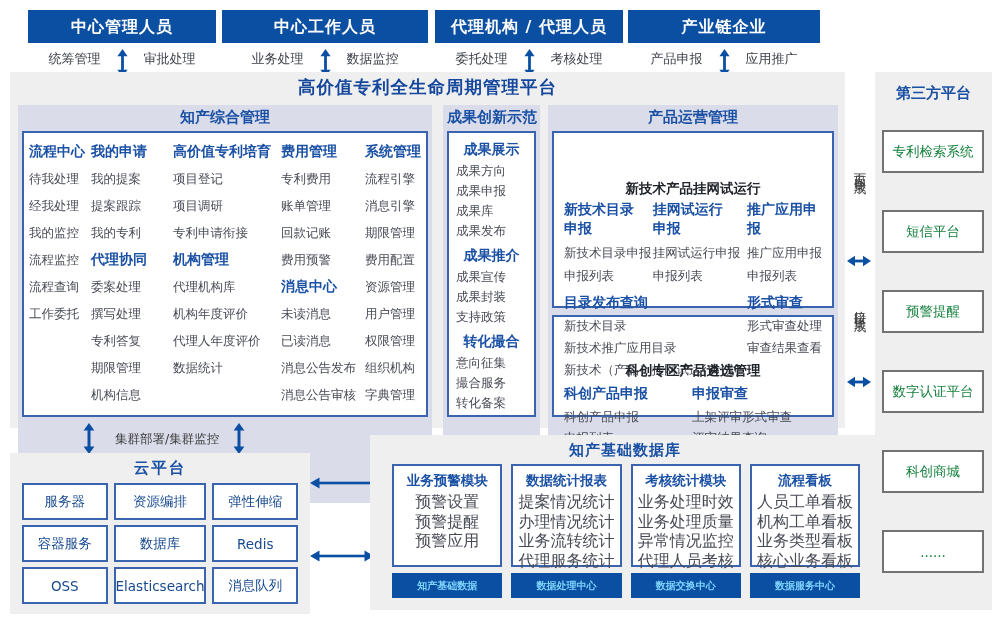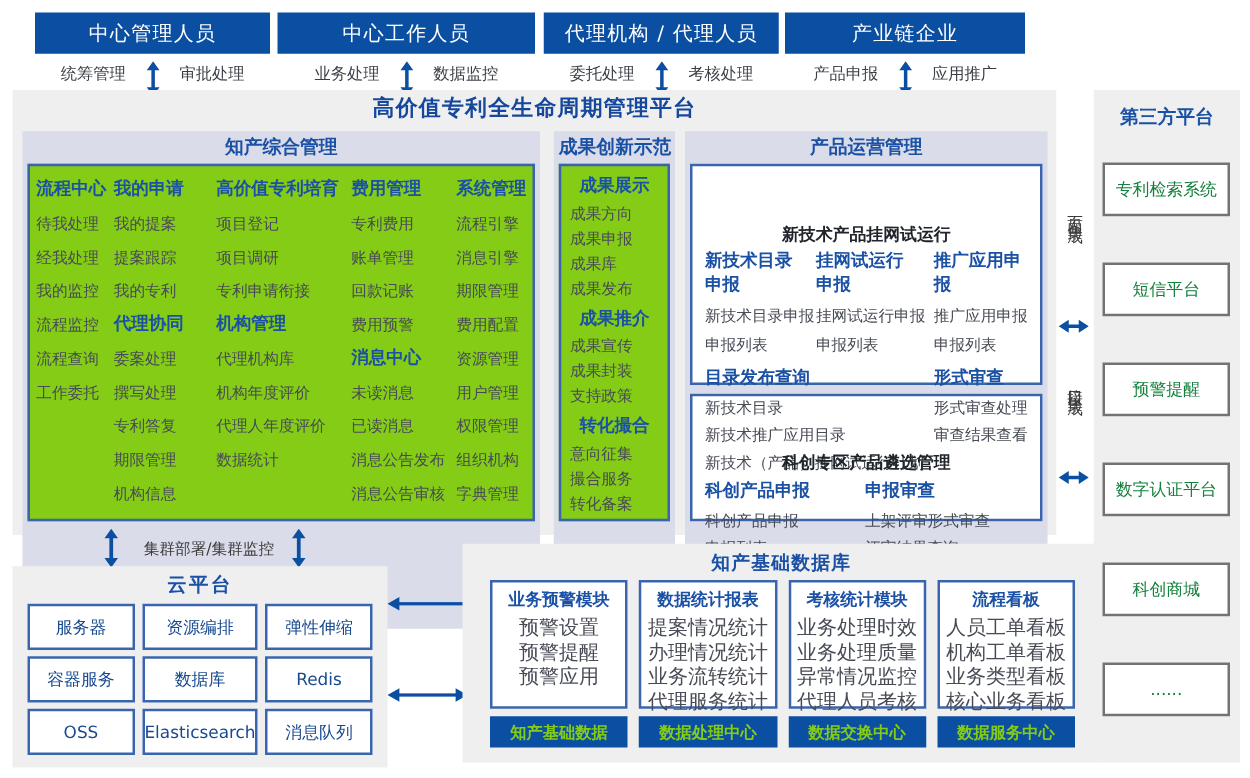--- a/index.html
+++ b/index.html
@@ -10,40 +10,40 @@
     -webkit-font-smoothing:antialiased;
   }
 
   
   .actor { position:absolute; top:10px; }
   .actor:nth-of-type(1){ left:28px;  width:188px; }
   .actor:nth-of-type(2){ left:222px; width:206px; }
   .actor:nth-of-type(3){ left:435px; width:188px; }
   .actor:nth-of-type(4){ left:628px; width:192px; }
   .actor-bar {
-    height:33px; background:#0b4fa3; color:#fff; font-weight:normal;
+    height:33px; background:#0b4fa3; color:#fff; font-weight:bold;
     font-size:16px; text-align:center; line-height:33px; letter-spacing:1px;
     white-space:nowrap;
   }
   .actor-labels {
     height:32px; display:flex; align-items:center; justify-content:center;
     gap:16px; font-size:13px; color:#3a3f47; white-space:nowrap;
   }
   .va-icon { display:inline-flex; margin-top:8px; }
 
   
   .main-panel { position:absolute; left:10px; top:72px; width:835px; height:356px; background:#efeff0; }
   .main-title { height:33px; line-height:30px; text-align:center; font-size:17.5px; font-weight:bold; color:#15489c; letter-spacing:1px; }
 
   .sec { position:absolute; top:33px; height:398px; background:#dadce9; padding:0 4px 3px 4px; }
   .sec1 { left:8px;   width:414px; }
   .sec2 { left:433px; width:97px;  }
   .sec3 { left:538px; width:290px; }
   .sec-title { height:26px; line-height:25px; text-align:center; font-size:15px; font-weight:bold; color:#1b51a5; white-space:nowrap; }
-  .sec-body { background:#84cc16; border:2px solid #3a64ae; height:286px; }
+  .sec-body { background:#ffffff; border:2px solid #3a64ae; height:286px; }
 
   .sec1-body { display:flex; justify-content:space-between; padding:5px 5px 0 5px; }
   .sec1-body > .mcol:nth-of-type(1){ width:62px; }
   .sec1-body > .mcol:nth-of-type(2){ width:82px; }
   .sec1-body > .mcol:nth-of-type(3){ width:108px; }
   .sec1-body > .mcol:nth-of-type(4){ width:84px; }
   .sec1-body > .mcol:nth-of-type(5){ flex:1; }
   .g-title { font-size:14px; font-weight:bold; color:#1b51a5; line-height:27px; white-space:nowrap; }
   .g-item  { font-size:12.5px; color:#474b55; line-height:27px; white-space:nowrap; }
 
@@ -110,22 +110,22 @@
 
   
   .db-panel { position:absolute; left:370px; top:435px; width:510px; height:175px; background:#efeff0; }
   .db-title { margin-top:6px; text-align:center; font-size:15px; font-weight:bold; color:#1b51a5; letter-spacing:1px; }
   .db-modules { display:flex; gap:9px; padding:4px 20px 0 22px; }
   .db-col { flex:1; }
   .db-box { background:#fff; border:2px solid #3a64ae; height:103px; padding-top:2px; }
   .db-box-title { text-align:center; font-size:13.5px; font-weight:bold; color:#1b51a5; line-height:24px; white-space:nowrap; }
   .db-item { text-align:center; font-size:16px; color:#474b55; line-height:19.5px; white-space:nowrap; }
   .db-badge {
-    margin-top:6px; height:25px; background:#0b4fa3; color:#84cc16; font-weight:bold;
-    font-size:13px; display:flex; align-items:center; justify-content:center; white-space:nowrap;
+    margin-top:6px; height:25px; background:#0b4fa3; color:#7dd3fc; font-weight:bold;
+    font-size:10px; display:flex; align-items:center; justify-content:center; white-space:nowrap;
   }
 </style>
 </head>
 <body>
 
 <div>
 
     <div class="actor">
       <div class="actor-bar">中心管理人员</div>
       <div class="actor-labels">

